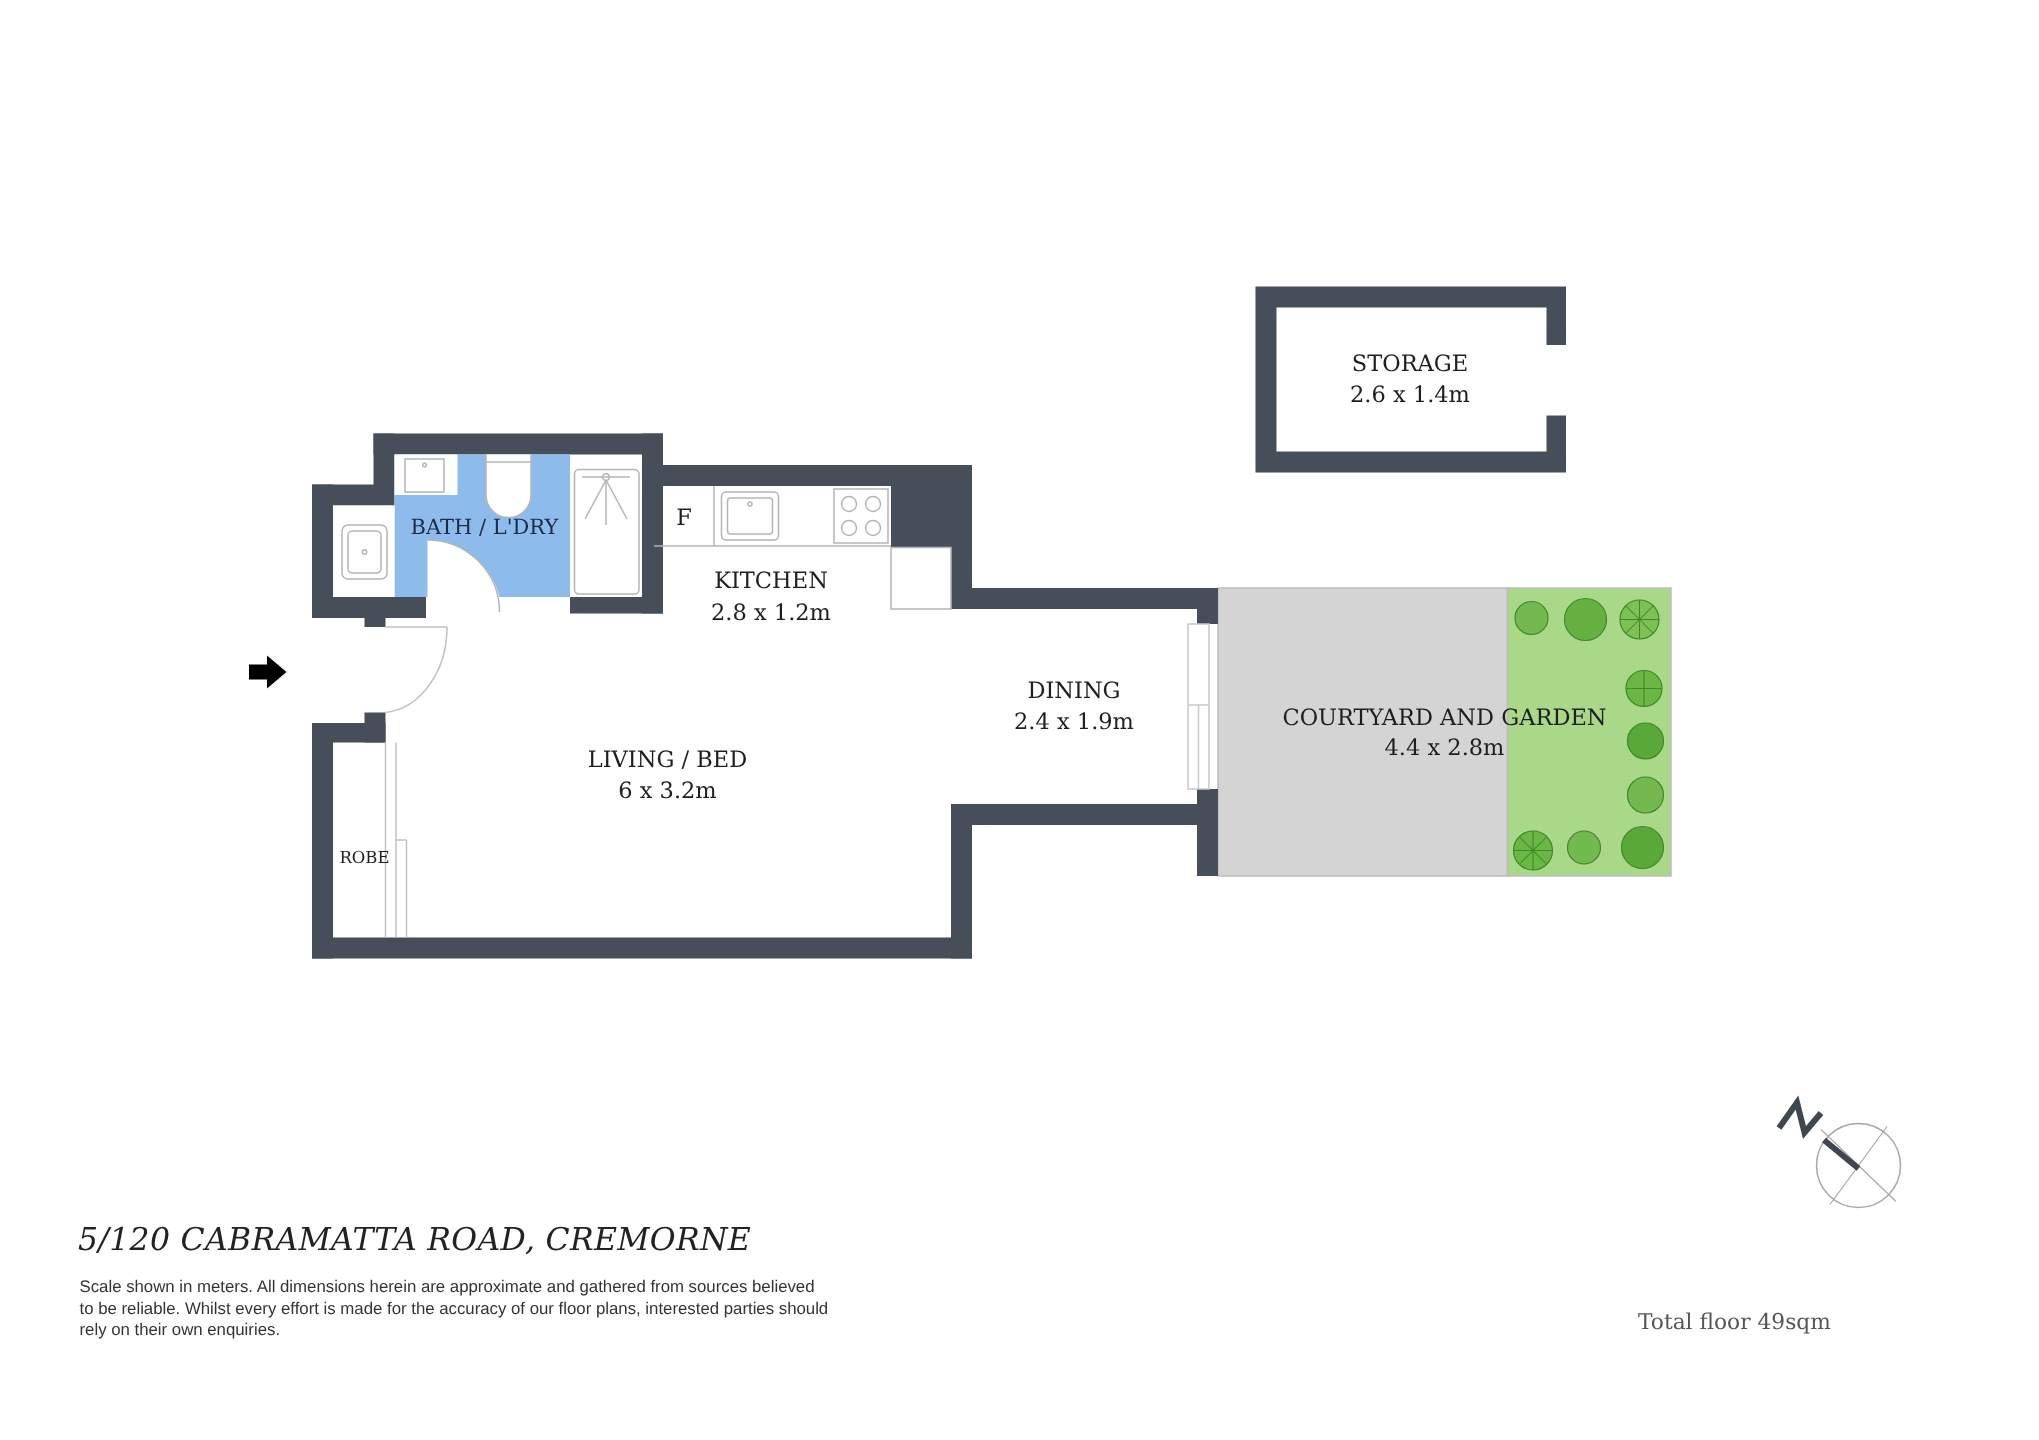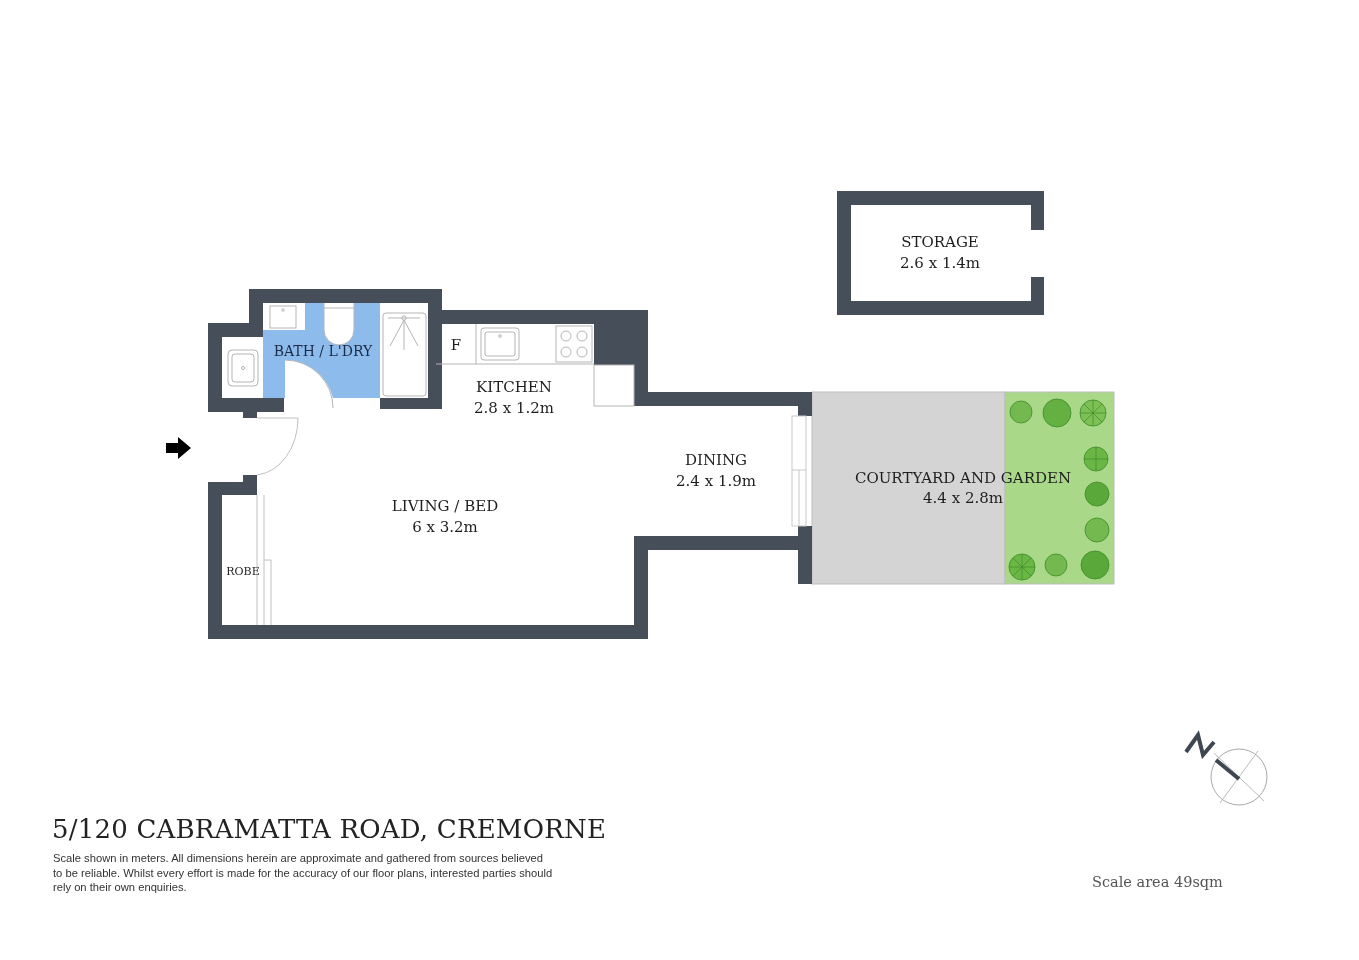--- a/index.html
+++ b/index.html
@@ -4,22 +4,22 @@
   <style>
     html, body { margin: 0; padding: 0; background: #ffffff; }
     body { width: 1359px; height: 960px; position: relative; overflow: hidden;
            font-family: "DejaVu Serif", "Liberation Serif", serif; color: #1e1e1e; }
     svg.plan { position: absolute; left: 0; top: 0; }
     .room-label { font-family: "DejaVu Serif", serif; font-size: 15px; fill: #1e1e1e; text-anchor: middle; }
     .room-dim   { font-family: "DejaVu Serif", serif; font-size: 15px; fill: #1e1e1e; text-anchor: middle; }
     .small-label{ font-family: "DejaVu Serif", serif; font-size: 11px; fill: #1e1e1e; text-anchor: middle; }
     .fixture { fill: none; stroke: #b5b5b5; stroke-width: 1; }
     .wall { fill: #464f59; }
-    .title { position: absolute; left: 52px; top: 814px; font-size: 26px; letter-spacing: 0.2px;
-             font-family: "DejaVu Serif", serif; color: #222; white-space: nowrap; }
+    .title { position: absolute; left: 52px; top: 814px; font-size: 21px; letter-spacing: 0.2px;
+             font-family: "DejaVu Serif", serif; color: #222; white-space: nowrap; font-style: italic; }
     .disclaimer { position: absolute; left: 53px; top: 851px; width: 500px; font-size: 11.2px;
                   line-height: 14.5px; font-family: Liberation Sans, sans-serif; color: #333; }
     .total { position: absolute; left: 1092px; top: 874px; font-size: 14.5px;
              font-family: "DejaVu Serif", serif; color: #555; white-space: nowrap; }
   </style>
 </head>
 <body>
 
 <svg class="plan" width="1359" height="960" viewBox="0 0 1359 960">
 
@@ -161,13 +161,13 @@
 
   <text x="445" y="511" class="room-label">LIVING / BED</text>
   <text x="445" y="532" class="room-dim">6 x 3.2m</text>
 
   <text x="963" y="483" class="room-label">COURTYARD AND GARDEN</text>
   <text x="963" y="503" class="room-dim">4.4 x 2.8m</text>
 </svg>
 
 <div class="title">5/120 CABRAMATTA ROAD, CREMORNE</div>
 <div class="disclaimer">Scale shown in meters. All dimensions herein are approximate and gathered from sources believed to be  reliable. Whilst every effort is made for the accuracy of our floor plans, interested parties should rely on their own enquiries.</div>
-<div class="total">Scale area 49sqm</div>
+<div class="total">Total floor 49sqm</div>
 
 </body></html>

